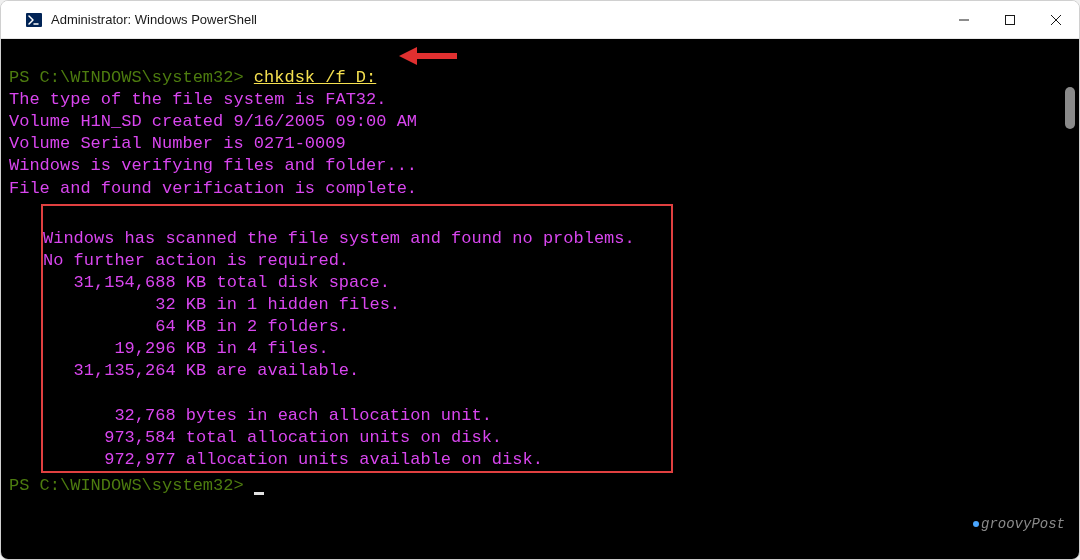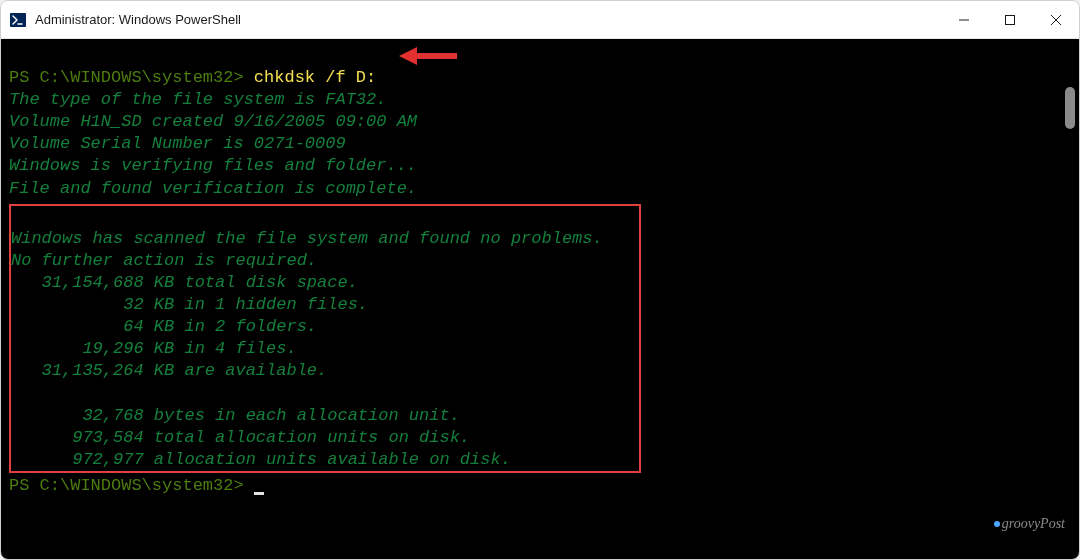--- a/index.html
+++ b/index.html
@@ -22,21 +22,21 @@
       border-radius: 8px;
       display: flex;
       flex-direction: column;
       overflow: hidden;
     }
     .titlebar {
       height: 38px;
       background: #ffffff;
       display: flex;
       align-items: center;
-      padding-left: 8px;
+      padding-left: 24px;
       border-bottom: 1px solid #e8e8e8;
     }
     .titlebar-icon {
       width: 18px;
       height: 18px;
       margin-right: 8px;
       display: flex;
       align-items: center;
       justify-content: center;
     }
@@ -68,32 +68,33 @@
       color: #e0e0e0;
       position: relative;
       white-space: pre;
       overflow: hidden;
     }
     .prompt-line {
       color: #4d7c0f;
     }
     .command {
       color: #f5e050;
+      text-decoration: underline;
     }
     .output-line {
-      color: #15803d;
-      font-style: italic;
+      color: #d946ef;
     }
     .highlight-box {
       border: 2px solid #e04040;
       padding: 0;
       margin-top: 4px;
       margin-bottom: 2px;
       display: inline-block;
       min-width: 632px;
+      margin-left: 32px;
     }
     .highlight-box .output-line {
       padding: 0 0;
     }
     .arrow-annotation {
       position: absolute;
       top: 6px;
       left: 398px;
       display: flex;
       align-items: center;
@@ -112,21 +113,21 @@
       top: 48px;
       width: 10px;
       height: 42px;
       background: #8a8a8a;
       border-radius: 5px;
     }
     .watermark {
       position: absolute;
       right: 14px;
       bottom: 8px;
-      font-family: Liberation Serif, serif;
+      font-family: Liberation Mono, monospace;
       font-size: 14px;
       color: #8a8a8a;
       font-style: italic;
     }
     .watermark .dot {
       display: inline-block;
       width: 6px;
       height: 6px;
       border-radius: 50%;
       background: #4aa6ff;

